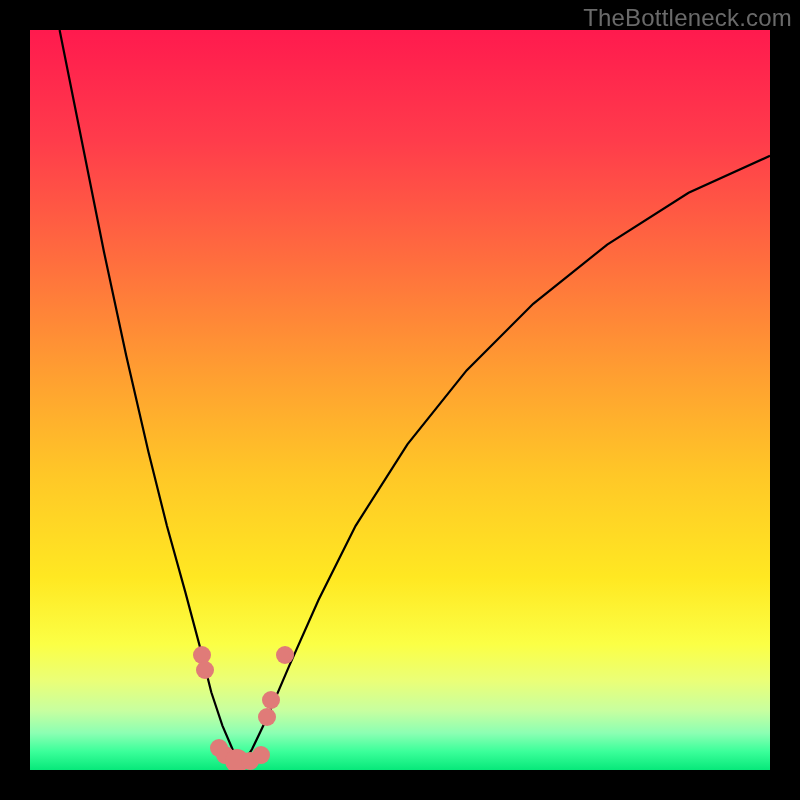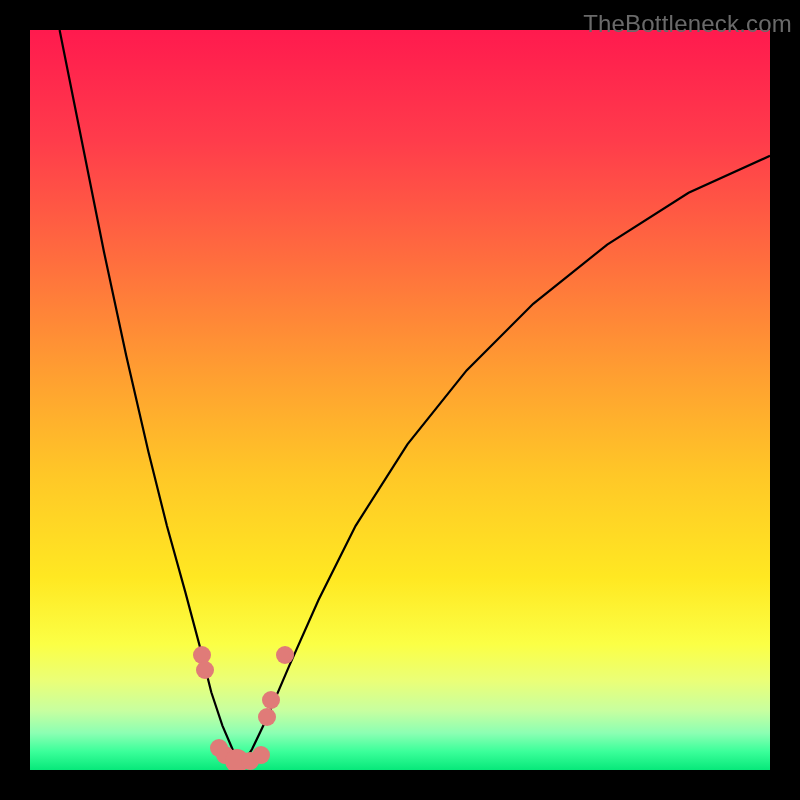--- a/index.html
+++ b/index.html
@@ -22,21 +22,21 @@
   .plot {
     position: absolute;
     left: 30px;
     top: 30px;
     width: 740px;
     height: 740px;
     overflow: hidden;
   }
   .watermark {
     position: absolute;
-    top: 10px;
+    top: 4px;
     right: 8px;
     color: #6a6a6a;
     font-size: 24px;
     font-weight: 500;
     letter-spacing: 0.2px;
   }
   .curve {
     position: absolute;
     left: 0;
     top: 0;

